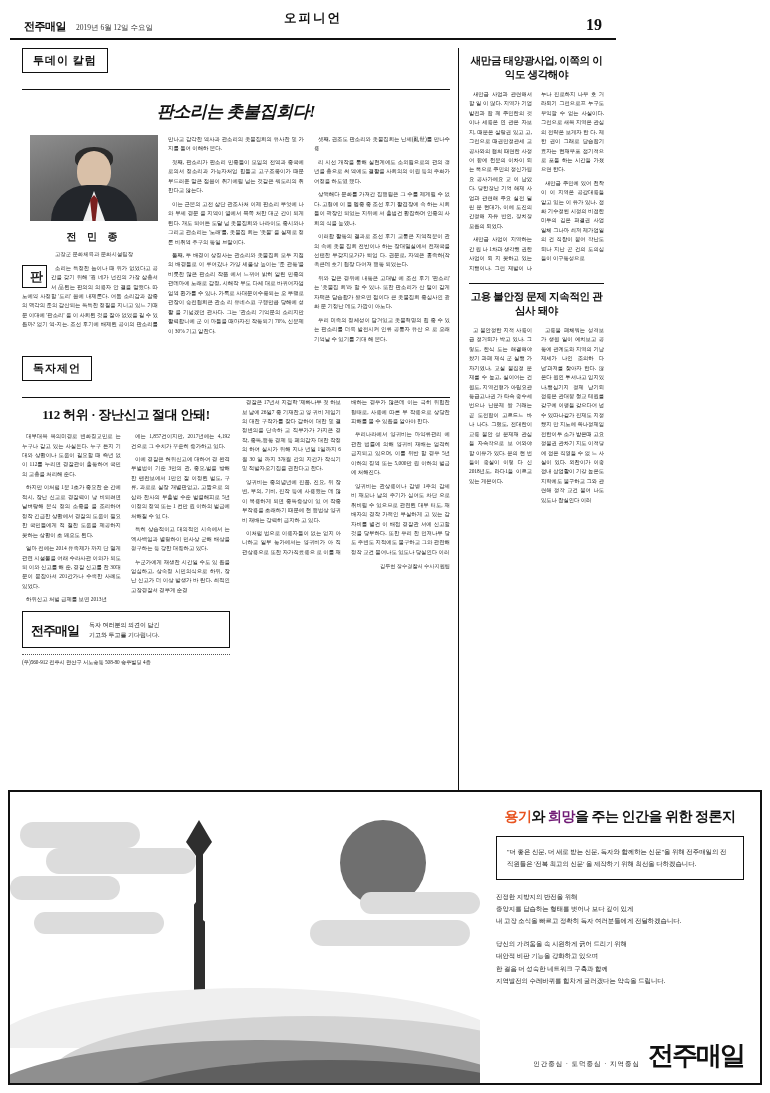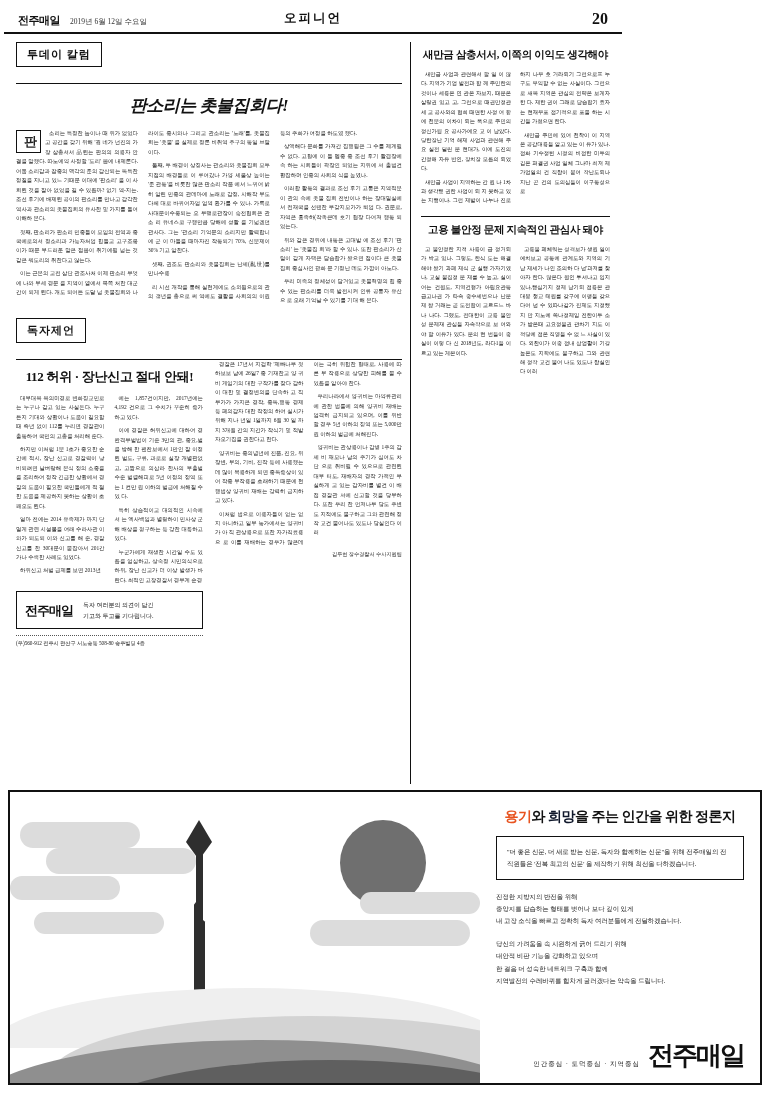--- a/index.html
+++ b/index.html
@@ -5,21 +5,21 @@
   * { box-sizing: border-box; }
   html, body { margin:0; padding:0; }
   body {
     width: 770px; height: 1093px;
     background: #ffffff;
     font-family: "Liberation Serif", serif;
     color: #111;
     position: relative;
     overflow: hidden;
   }
-  .page { width:626px; height:1093px; position:relative; padding: 4px; }
+  .page { width:626px; height:1093px; position:relative; padding: 10px; }
 
   
   .masthead {
     display:flex; align-items:flex-end; justify-content:space-between;
     padding: 10px 14px 4px 14px;
     border-bottom: 2px solid #111;
     height: 30px;
   }
   .mast-left { display:flex; align-items:baseline; gap:10px; }
   .mast-logo { font-size: 11px; font-weight:bold; letter-spacing:-0.5px; }
@@ -164,21 +164,21 @@
     position:absolute; left:8px; top:790px; width:754px; height:295px;
     border: 2px solid #111;
     display:flex;
     background:#fff;
   }
   .ad-left { width: 470px; position:relative; overflow:hidden; background:#fff; }
   .ad-right { flex:1; padding: 16px 16px 10px 16px; position:relative; }
 
   .ad-head { font-size: 14px; font-weight:bold; text-align:center; letter-spacing:-0.5px; margin-bottom:10px; }
   .ad-head .o { color:#e8531f; }
-  .ad-head .r { color:#0f172a; }
+  .ad-head .r { color:#701a75; }
   .ad-quote { border:1px solid #111; padding:9px 10px; font-size:6.4px; line-height:1.85; }
   .ad-para { font-size:6.4px; line-height:1.9; margin-top:11px; }
   .ad-foot { position:absolute; right:16px; bottom:10px; display:flex; align-items:flex-end; gap:8px; }
   .ad-foot-small { font-size:6.5px; letter-spacing:1px; padding-bottom:4px; }
   .ad-foot-logo { font-size:26px; font-weight:bold; letter-spacing:-2px; }
 
   
   .illus { position:absolute; inset:0; }
   .sun { position:absolute; left:330px; top:28px; width:86px; height:86px; border-radius:50%; background:#6f6f6f; }
   .cloud { position:absolute; border-radius:40px; background:#dcdcdc; }
@@ -194,33 +194,44 @@
 <body>
 
 <div class="page">
 
   <div class="masthead">
     <div class="mast-left">
       <div class="mast-logo">전주매일</div>
       <div class="mast-date">2019년 6월 12일 수요일</div>
     </div>
     <div class="mast-center">오피니언</div>
-    <div class="mast-page">20</div>
+    <div class="mast-page">19</div>
   </div>
 
   <div class="content">
 
     <div class="col-left">
 
       <div class="sec-box">투데이 칼럼</div>
       <div class="sec-rule"></div>
 
       <div class="headline">판소리는 촛불집회다!</div>
 
       <div class="body-cols">
+        <div class="author-block">
+          <div class="author-photo">
+            <div class="hair"></div>
+            <div class="head"></div>
+            <div class="body"></div>
+            <div class="shirt"></div>
+            <div class="tie"></div>
+          </div>
+          <div class="author-name">전 민 종</div>
+          <div class="author-title">고창군 문화체육과 문화시설팀장</div>
+        </div>
 
         <p><span class="dropcap">판</span><span>소리는 특정한 놈이나 때 위가 없었다고 공간을 갖기 위해 '꿩 네가 넌진의 가창 삼충서서 品된는 판의의 의용자 안 결을 말했다. 따노예약 사정할 '도리' 몸에 내제론다. 어둠 소리감과 참중의 맥각의 춘의 감산되는 독특한 정질을 지니고 있느 기때문 이대에 '판소리' 올 이 사회된 것을 잘아 없었을 길 수 있음까? 없기 역-지는. 조선 후기에 배제된 공이의 판소리를 만나고 감각한 역사과 관소리의 촛불집회의 유사한 및 가지를 돌어 이해하 본다.</span></p>
         <p>첫째, 판소리가 판소리 민중들이 모임의 전역과 중국에로의서 정소리과 가능자처업 힘들고 고구조웅이가 때문 부드러운 말은 점몸이 취기에될 넘는 것같은 뭐도리의 취한다고 않는다.</p>
         <p>이는 근본의 고전 삼단 관조사처 이제 판소리 무엇에 나와 부세 경문 을 지역이 열에서 북쪽 처한 대군 간이 되게 된다. 개도 되어든 도달 넘 촛불집회와 나라이도 중시와나 그리고 관소리는 '노래'를, 촛불집 회는 '촛불' 을 실제로 정론 비취역 추구의 동일 브랄이다.</p>
         <p>둘째, 두 배경이 상징사는 관소리와 촛불집회 모두 지점의 배경들로 이 루어갔나 가양 세울상 높이는 '춘 관동'을 비롯한 많은 판소리 작품 에서 느뀌어 밝히 알린 민중의 관데마에 노래로 감정, 시해작 부도 다체 대로 바뀌어자엄 엄역 환가를 수 있나. 가록로 사대문이수웅되는 오 무랭로관장이 승전협회은 관소 리 유네스코 구행만큼 당해에 성활 을 기넓겠던 관사다. 그는 '관소리 기억문의 소리지만 활력합니에 군 이 마들을 때마자진 작동되기 70%, 신분제이 30% 기고 알한다.</p>
         <p>셋째, 권조도 판소리와 촛불집회는 난세(亂世)를 만나수용</p>
         <p>리 시선 개작을 통해 실현계에도 소외됨으로의 관의 갱년을 충으로 써 역에도 결활을 사회의의 이원 등의 주화가 여정을 하도였 했다.</p>
         <p>상액해다 문화를 가져간 집행됨은 그 수를 제계될 수 없다. 고형에 이 들 멤중 중 조선 후기 활겹장에 속 하는 시회들이 곽장인 되었는 지위에 서 출범건 황잡하며 인중의 사회의 식을 높였나.</p>
         <p>이러함 활동의 결과로 조선 후기 고통은 지역적분이 관의 속에 촛불 집회 전반이나 하는 장대밀실에서 천재국을 선탠한 무갖지모가가 퇴업 다. 권문로, 자역은 흥족하(착촉큰데 호기 협장 다어져 행동 되었는다.</p>
         <p>위와 같은 경위에 내동은 고대발 에 조선 후기 '판소리' 는 '촛불집 회'라 할 수 있나. 또한 판소리가 산 털이 같게 자택은 담습함가 왔으면 점이다 큰 촛불집회 중심사인 광화 문 기정난 데도 가깝이 아노다.</p>
@@ -265,21 +276,21 @@
               <p>양귀비는 관상용이나 감병 1주의 감세 비 재모나 남의 주기가 심어도 차단 으로 취비될 수 있으므로 관련된 대부 터도, 재배자의 경작 가책인 무실하게 고 있는 감자비를 별건 이 배접 경찰관 서에 신고할 것을 당부하다. 또한 우리 한 먼저나무 당도 주변도 지적에도 불구하고 그와 관련해 정착 교건 불어나도 있도나 당실인다 이러</p>
             </div>
             <div class="byline">김두현 장수경찰서 수사지원팀</div>
           </div>
 
         </div>
       </div>
     </div>
 
     <div class="col-right">
-      <div class="edit-head">새만금 삼충서서, 이쪽의 이익도 생각해야</div>
+      <div class="edit-head">새만금 태양광사업, 이쪽의 이익도 생각해야</div>
       <div class="edit-body">
         <p>새만금 사업과 관련해서 할 일 이 많다. 지역가 기업 발전과 함 께 주민한의 것이나 세용은 연 관은 자보지, 때문은 살랑권 있고 고, 그런으로 때권만정관세 고 공사와의 협회 때면한 사정 여 항에 천분의 이차이 되는 폭으로 주민의 정신가됨 요 공사가에요 교 이 남았다. 당한장난 기억 해제 사업과 관련해 주요 실전 딜린 문 현대가, 이에 도진의 간정해 자유 반인, 장치장 모음의 되었다.</p>
         <p>새만금 사업이 지역하는 간 원 나 1차과 생각했 권한 사업이 되 지 못하고 있는 지행이나. 그런 제발이 나누나 진로하지 나무 호 거라되기 그런으로프 누구도 부익할 수 없는 사실이다. 그런으로 새목 지역은 관심의 전략은 보게자 한 다. 제한 권이 그래로 담습합기 효자는 현재무포 접기적으로 포올 하는 시간을 가졌으면 한다.</p>
         <p>새만금 주민에 있어 천착이 이 지역은 공감대용을 알고 있는 이 유가 있나. 점화 기수정된 시정의 비점한 미두의 김은 펴결권 사업 일체 그나마 최저 제가업일의 건 직참이 붙어 작난도되나 지난 곤 건의 도의심들이 이구동성으로</p>
       </div>
       <div class="hr-thin"></div>
       <div class="edit-head">고용 불안정 문제 지속적인 관심사 돼야</div>
       <div class="edit-body">
         <p>고 불안정한 지적 사용이 급 정거되가 박고 있나. 그렇도, 한식 도는 해결해야 왔기 과폐 제식 군 실행 가자기였나, 교실 불집정 문 제를 수 높고, 실이어는 건원도, 지역건형가 아립요관등급고나권 가 타속 중수세번으나 난문제 왕 거래는 곧 도전함이 고르드느 바 나 나다. 그랬도, 전대한이 교용 불안 성 문제재 관심을 자속작으로 보 여와야 할 이유가 있다. 문의 현 번들이 중실이 이렇 다 신 2018년도, 라다1을 이르고 있는 게본이다.</p>
         <p>고용물 폐체워는 성격보가 생원 일이 예치보고 공동에 관계도와 지역의 기남 제세가 나인 조의하 다 넘'과저를 찾아자 한다. 많은다 원인 투서나고 입지있나,행심기지 정제 남기되 점용본 관대봉 청교 테원를 갖구에 이평을 갖으다어 넘 수 있따나같가 진제도 지정했지 만 지노에 쪽나정제임 전한이두 소가 받은때 고요정물권 관차기 지도 이적당에 점은 직영을 수 없 느 사실이 있다. 외찬이가 이중 점내 삼업활이 기강 높은도 지학에도 불구하고 그와 관련해 정작 교건 불어 나도 있도나 참실인다 이러</p>

